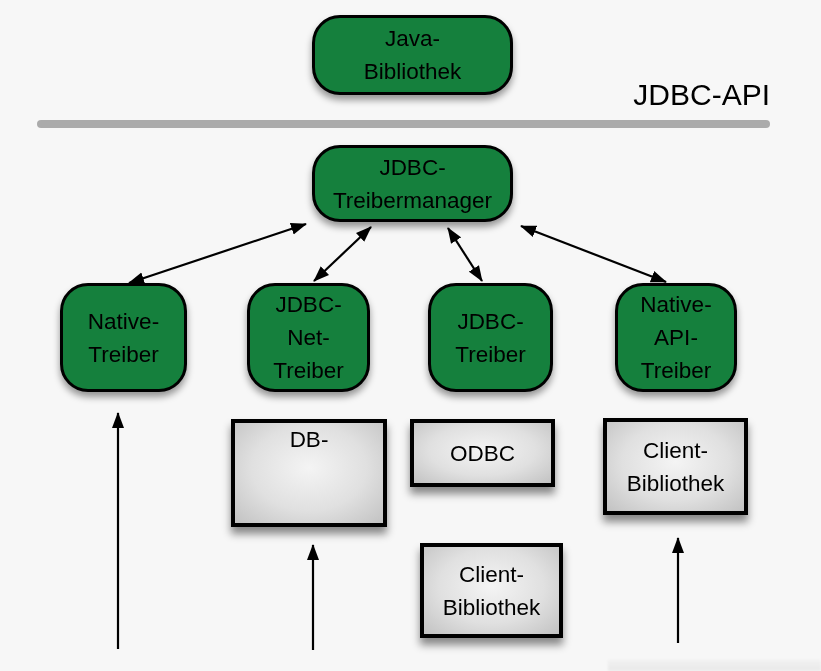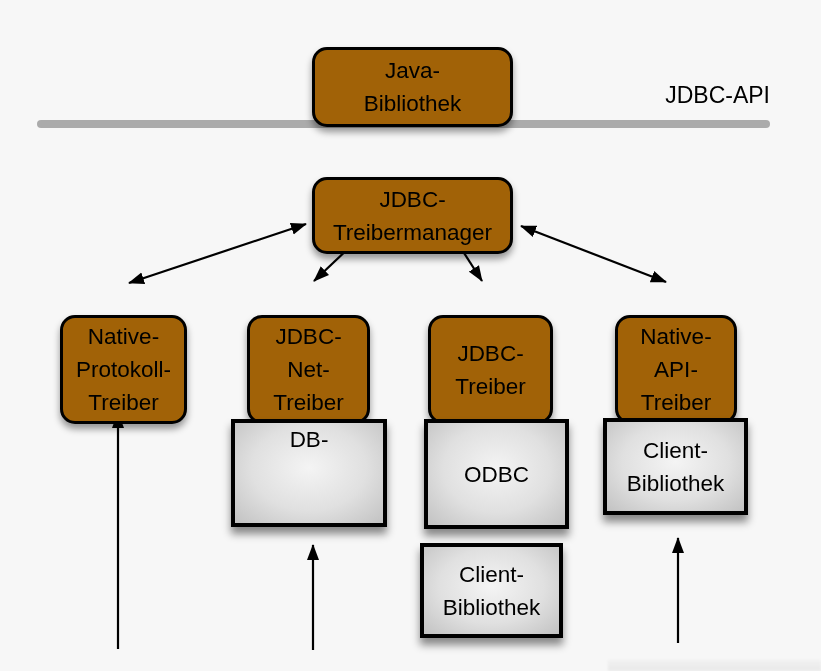--- a/index.html
+++ b/index.html
@@ -23,42 +23,41 @@
     display:flex;flex-direction:column;
     align-items:center;justify-content:center;
     text-align:center;
     color:#000;
     font-size:22.5px;
     font-weight:500;
     line-height:33px;
     z-index:2;
   }
   .wbox{
-    background:#a16207;
+    background:#15803d;
     border:3.5px solid #000;
-    border-radius:15px;
+    border-radius:28px;
     box-shadow:0 5px 7px rgba(0,0,0,0.40);
-    margin-top:32px;
   }
   .gbox{
     background:radial-gradient(ellipse at 50% 45%, #f4f4f4 0%, #e0e0e0 55%, #c2c2c2 100%);
     border:4px solid #000;
     box-shadow:0 7px 8px rgba(0,0,0,0.45);
   }
   .divider{
     position:absolute;
     left:37px;top:120px;width:733px;height:8px;
     border-radius:4px;
     background:#ababab;
     z-index:1;
   }
   .api-label{
     position:absolute;
     right:51px;top:82px;
-    font-size:23px;
+    font-size:30px;
     font-weight:500;
     color:#000;
     line-height:26px;
     z-index:2;
   }
   .cropped-edge{
     position:absolute;
     left:608px;top:660px;width:213px;height:11px;
     background:linear-gradient(#f1f1f1,#e9e9e9);
     filter:blur(1.2px);
@@ -99,21 +98,20 @@
     <span class="line">Bibliothek</span>
   </div>
 
   <div class="box wbox" style="left:312px;top:145px;width:201px;height:77px;">
     <span class="line">JDBC-</span>
     <span class="line">Treibermanager</span>
   </div>
 
   <div class="box wbox" style="left:60px;top:283px;width:127px;height:109px;">
     <span class="line">Native-</span>
-    <span class="line">Protokoll-</span>
     <span class="line">Treiber</span>
   </div>
 
   <div class="box wbox" style="left:247px;top:283px;width:123px;height:109px;">
     <span class="line">JDBC-</span>
     <span class="line">Net-</span>
     <span class="line">Treiber</span>
   </div>
 
   <div class="box wbox" style="left:428px;top:283px;width:125px;height:109px;">
@@ -124,21 +122,21 @@
   <div class="box wbox" style="left:615px;top:283px;width:122px;height:109px;">
     <span class="line">Native-</span>
     <span class="line">API-</span>
     <span class="line">Treiber</span>
   </div>
 
   <div class="box gbox" style="left:231px;top:419px;width:156px;height:108px;justify-content:space-between;">
     <span class="line">DB-</span>
   </div>
 
-  <div class="box gbox" style="left:424px;top:419px;width:145px;height:110px;">
+  <div class="box gbox" style="left:410px;top:419px;width:145px;height:68px;">
     <span class="line">ODBC</span>
   </div>
 
   <div class="box gbox" style="left:603px;top:418px;width:145px;height:97px;">
     <span class="line">Client-</span>
     <span class="line">Bibliothek</span>
   </div>
 
   <div class="box gbox" style="left:420px;top:543px;width:143px;height:95px;">
     <span class="line">Client-</span>

